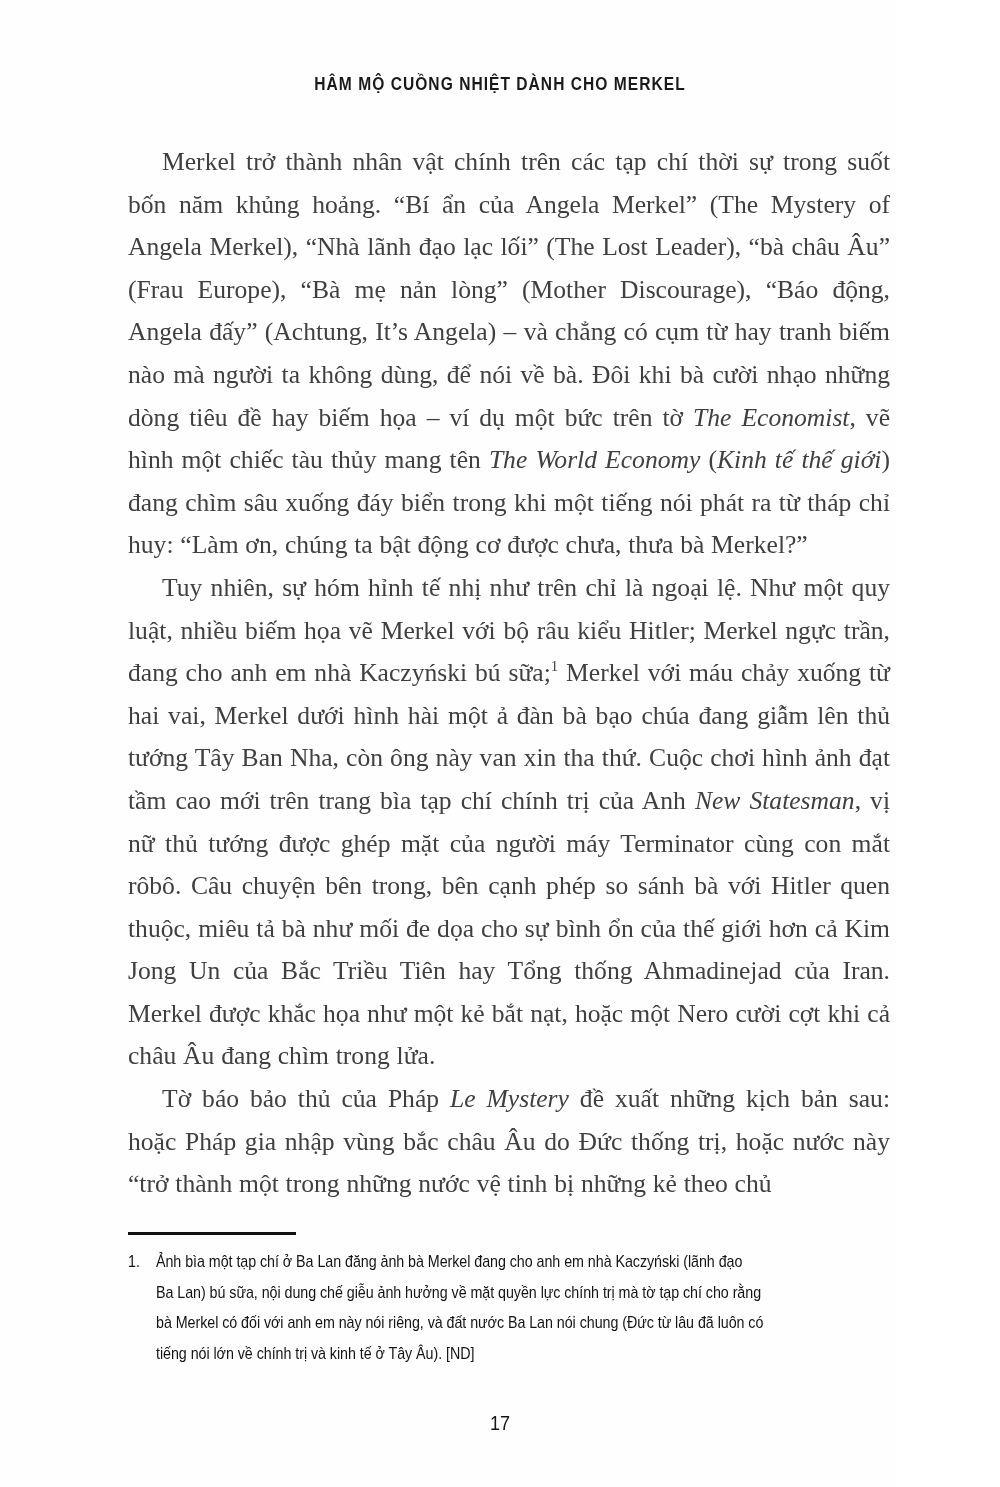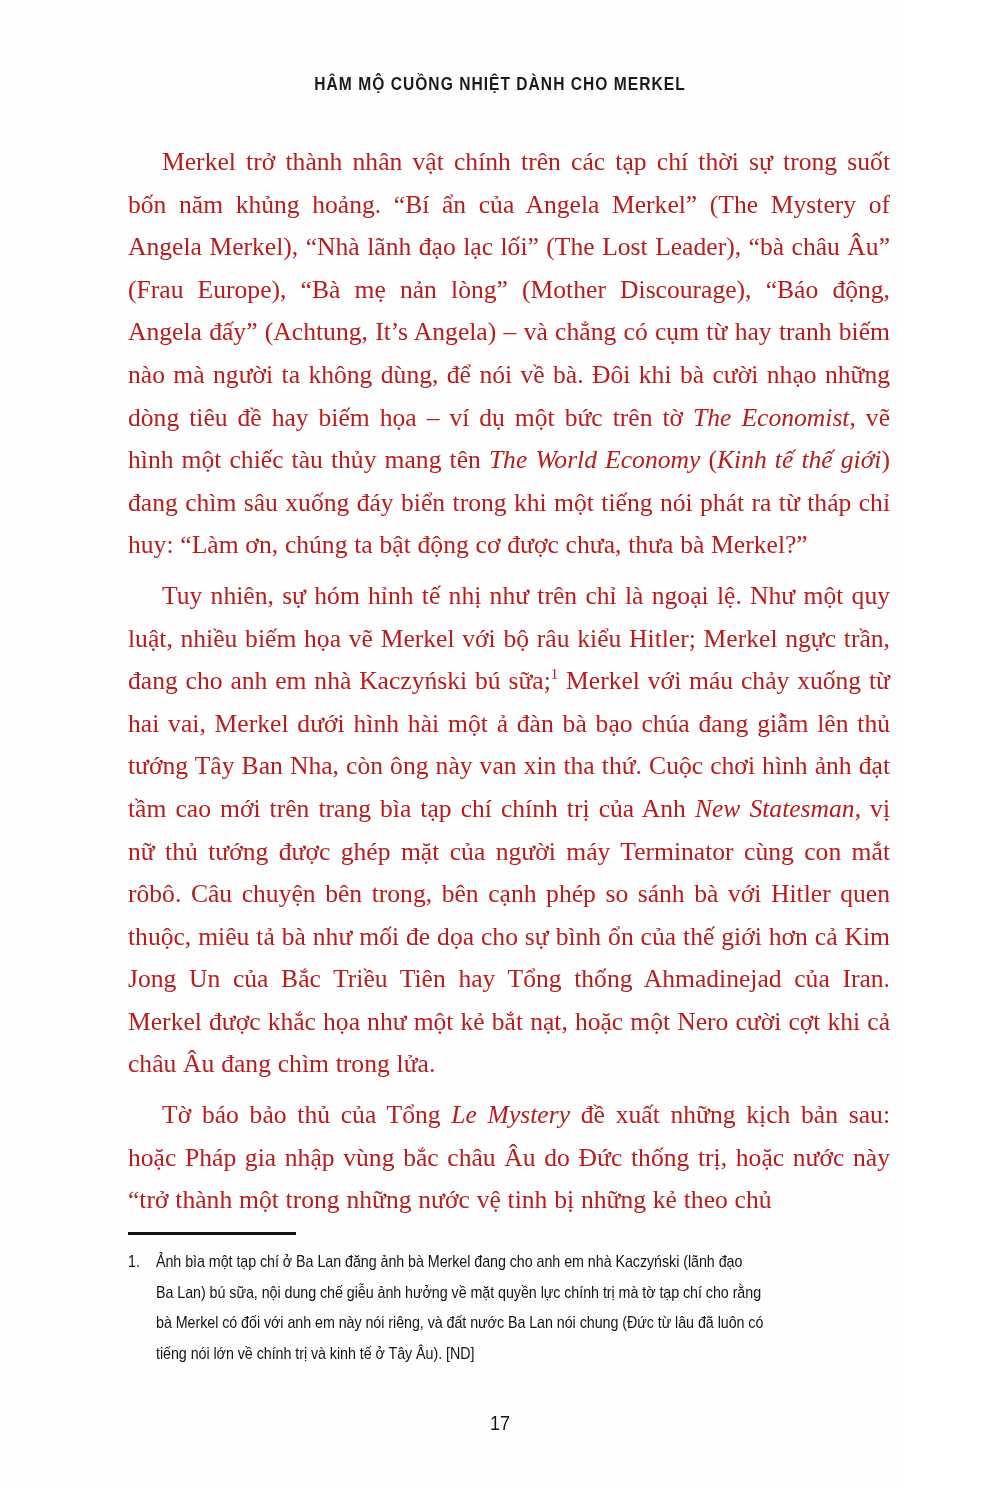--- a/index.html
+++ b/index.html
@@ -40,29 +40,29 @@
     left: 128px;
     top: 141px;
     width: 762px;
   }
 
   p.para {
     margin: 0;
     font-family: "Liberation Serif", "DejaVu Serif", serif;
     font-size: 25.6px;
     line-height: 42.6px;
-    color: #b91c1c;
+    color: #404040;
     text-align: justify;
     text-indent: 34px;
     text-justify: inter-word;
     word-spacing: 0.4px;
   }
 
   p.para + p.para {
-    margin-top: 8px;
+    margin-top: 0px;
   }
 
   .it {
     font-style: italic;
   }
 
   sup.fn-ref {
     font-size: 0.58em;
     vertical-align: super;
     line-height: 0;
@@ -132,21 +132,21 @@
 </head>
 <body>
 
 <div class="page">
 
   <div class="running-head">HÂM MỘ CUỒNG NHIỆT DÀNH CHO MERKEL</div>
 
   <div class="body-block">
     <p class="para"><span>Merkel trở thành nhân vật chính trên các tạp chí thời sự trong suốt bốn năm khủng hoảng. “Bí ẩn của Angela Merkel” (The Mystery of Angela Merkel), “Nhà lãnh đạo lạc lối” (The Lost Leader), “bà châu Âu” (Frau Europe), “Bà mẹ nản lòng” (Mother Discourage), “Báo động, Angela đấy” (Achtung, It’s Angela) – và chẳng có cụm từ hay tranh biếm nào mà người ta không dùng, để nói về bà. Đôi khi bà cười nhạo những dòng tiêu đề hay biếm họa – ví dụ một bức trên tờ </span><span class="it">The Economist</span><span>, vẽ hình một chiếc tàu thủy mang tên </span><span class="it">The World Economy</span><span> (</span><span class="it">Kinh tế thế giới</span><span>) đang chìm sâu xuống đáy biển trong khi một tiếng nói phát ra từ tháp chỉ huy: “Làm ơn, chúng ta bật động cơ được chưa, thưa bà Merkel?”</span></p>
     <p class="para"><span>Tuy nhiên, sự hóm hỉnh tế nhị như trên chỉ là ngoại lệ. Như một quy luật, nhiều biếm họa vẽ Merkel với bộ râu kiểu Hitler; Merkel ngực trần, đang cho anh em nhà Kaczyński bú sữa;</span><sup class="fn-ref">1</sup><span> Merkel với máu chảy xuống từ hai vai, Merkel dưới hình hài một ả đàn bà bạo chúa đang giẫm lên thủ tướng Tây Ban Nha, còn ông này van xin tha thứ. Cuộc chơi hình ảnh đạt tầm cao mới trên trang bìa tạp chí chính trị của Anh </span><span class="it">New Statesman</span><span>, vị nữ thủ tướng được ghép mặt của người máy Terminator cùng con mắt rôbô. Câu chuyện bên trong, bên cạnh phép so sánh bà với Hitler quen thuộc, miêu tả bà như mối đe dọa cho sự bình ổn của thế giới hơn cả Kim Jong Un của Bắc Triều Tiên hay Tổng thống Ahmadinejad của Iran. Merkel được khắc họa như một kẻ bắt nạt, hoặc một Nero cười cợt khi cả châu Âu đang chìm trong lửa.</span></p>
-    <p class="para"><span>Tờ báo bảo thủ của Tổng </span><span class="it">Le Mystery</span><span> đề xuất những kịch bản sau: hoặc Pháp gia nhập vùng bắc châu Âu do Đức thống trị, hoặc nước này “trở thành một trong những nước vệ tinh bị những kẻ theo chủ</span></p>
+    <p class="para"><span>Tờ báo bảo thủ của Pháp </span><span class="it">Le Mystery</span><span> đề xuất những kịch bản sau: hoặc Pháp gia nhập vùng bắc châu Âu do Đức thống trị, hoặc nước này “trở thành một trong những nước vệ tinh bị những kẻ theo chủ</span></p>
   </div>
 
   <div class="footnote-rule"></div>
 
   <div class="footnote-block">
     <div class="footnote-item">
       <span class="footnote-num">1.</span>
       <span class="footnote-text">
           <span>Ảnh bìa một tạp chí ở Ba Lan đăng ảnh bà Merkel đang cho anh em nhà Kaczyński (lãnh đạo</span>
           <span>Ba Lan) bú sữa, nội dung chế giễu ảnh hưởng về mặt quyền lực chính trị mà tờ tạp chí cho rằng</span>

